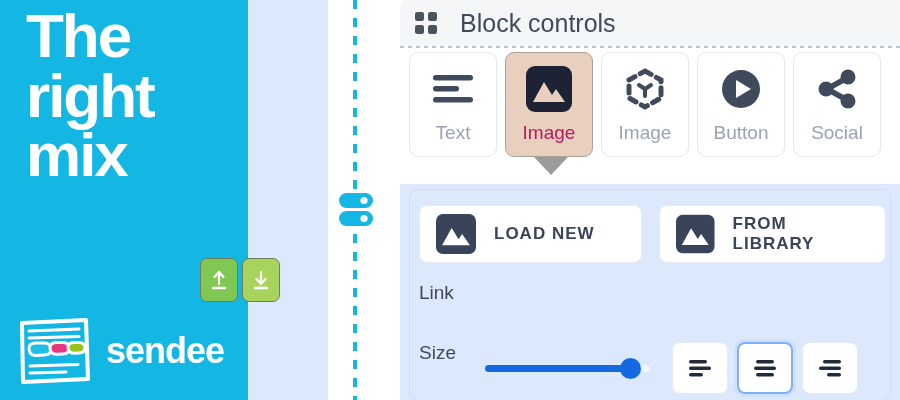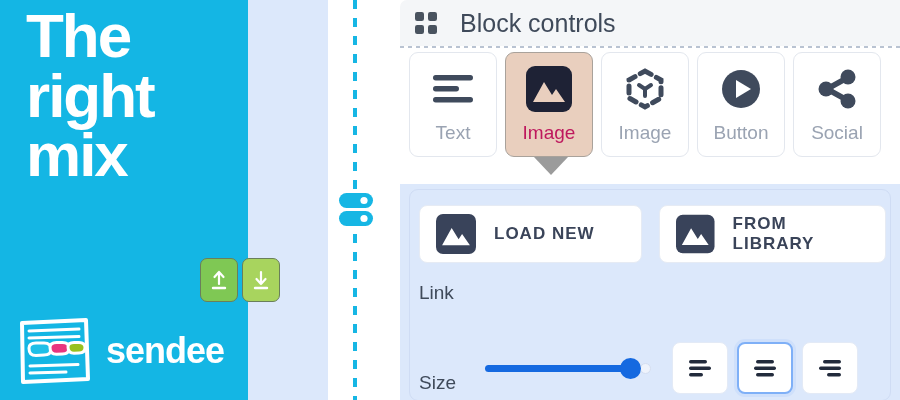--- a/index.html
+++ b/index.html
@@ -86,21 +86,21 @@
 
   .link-row{position:absolute;left:19px;top:98px;display:flex;align-items:center;}
   .row-label{width:66px;font-size:19px;color:#3f4a5a;}
   .url-input{
     width:404px;height:52px;background:#ffffff;border:1px solid #dde5f3;border-radius:8px;
     font-family:"Liberation Sans", sans-serif;font-size:20px;color:#6f7a8c;
     padding:0 17px;box-sizing:border-box;outline:none;
   }
   .url-input::placeholder{color:#8b95a7;opacity:1;}
 
-  .size-row{position:absolute;left:19px;top:158px;display:flex;align-items:flex-end;}
+  .size-row{position:absolute;left:19px;top:158px;display:flex;align-items:flex-start;}
   .slider-track-wrap{
     width:170px;height:52px;display:flex;align-items:center;position:relative;
   }
   .slider-rail{position:absolute;left:0;top:24px;width:166px;height:5px;
     background:#e3ebfa;border-radius:3px;}
   .slider-fill{position:absolute;left:0;top:23px;height:7px;background:#1569e0;border-radius:4px;}
   .slider-knob{position:absolute;top:16px;width:21px;height:21px;border-radius:50%;
     background:#1569e0;}
   .slider-end{position:absolute;left:155px;top:21px;width:11px;height:11px;border-radius:50%;
     background:#eef3fc;border:1px solid #d4def0;box-sizing:border-box;}

